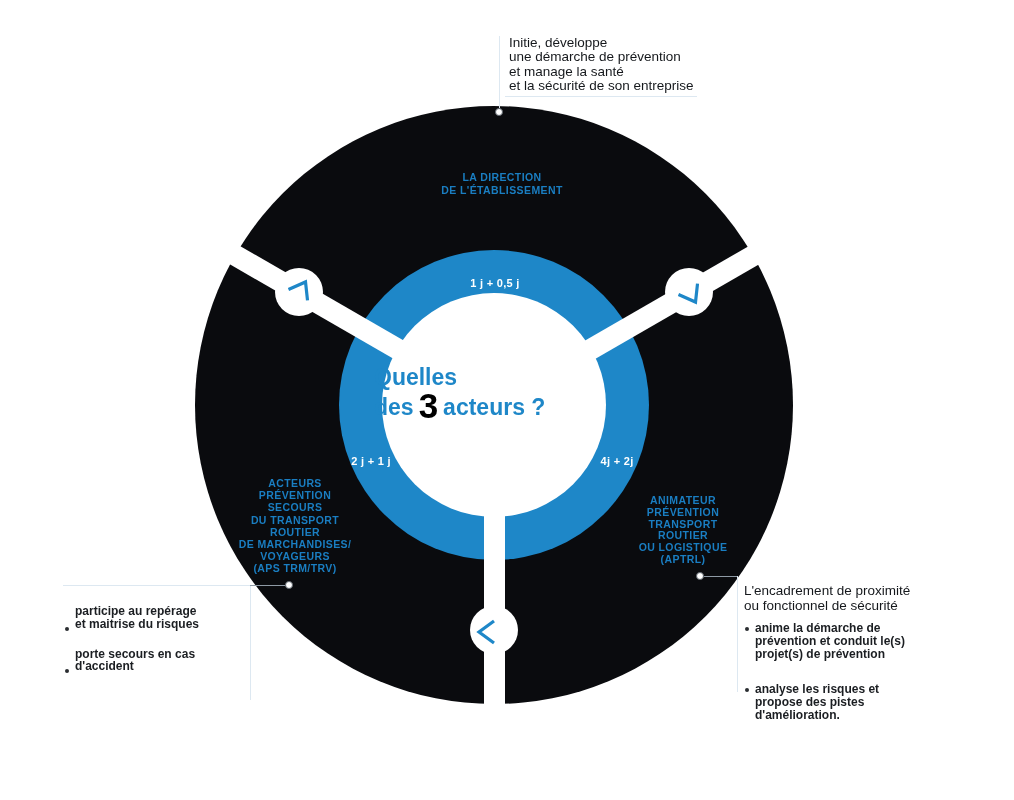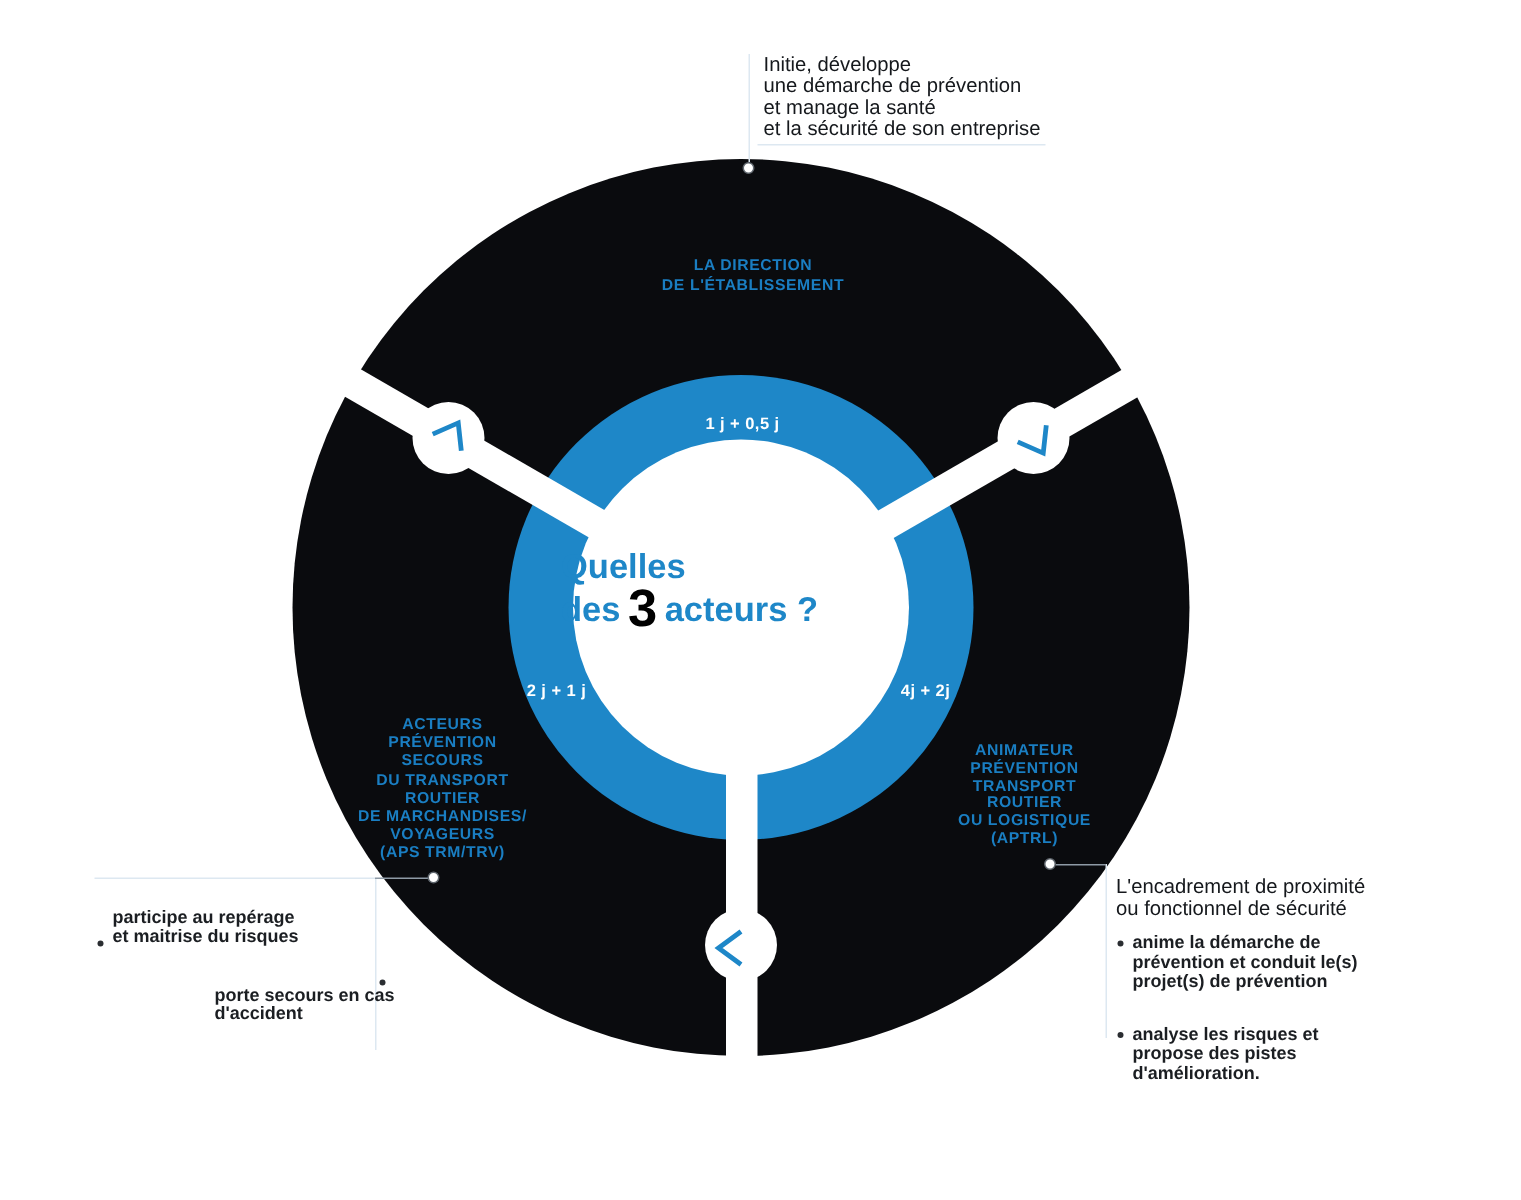--- a/index.html
+++ b/index.html
@@ -126,21 +126,21 @@
   <div class="abs hline light" style="left:63px;top:585px;width:187px;"></div>
   <div class="abs hline gray" style="left:250px;top:585px;width:36px;"></div>
   <div class="abs dot-circle" style="left:285px;top:581px;"></div>
   <div class="abs vline light" style="left:250px;top:586px;height:114px;"></div>
   <div class="abs note note-left">
     <div class="bullet" style="margin-top:12px;">
       <span class="dot"></span>
       <span class="btext">participe au repérage
 et maitrise du risques</span>
     </div>
-    <div class="bullet" style="margin-top:17px;flex-direction:column;">
+    <div class="bullet" style="margin-top:17px;">
       <span class="dot"></span>
       <span class="btext">porte secours en cas
 d'accident</span>
     </div>
   </div>
 
   <div class="abs dot-circle" style="left:696px;top:572px;"></div>
   <div class="abs hline gray" style="left:704px;top:576px;width:33px;"></div>
   <div class="abs vline light" style="left:737px;top:576px;height:116px;"></div>
   <div class="abs note note-right">

